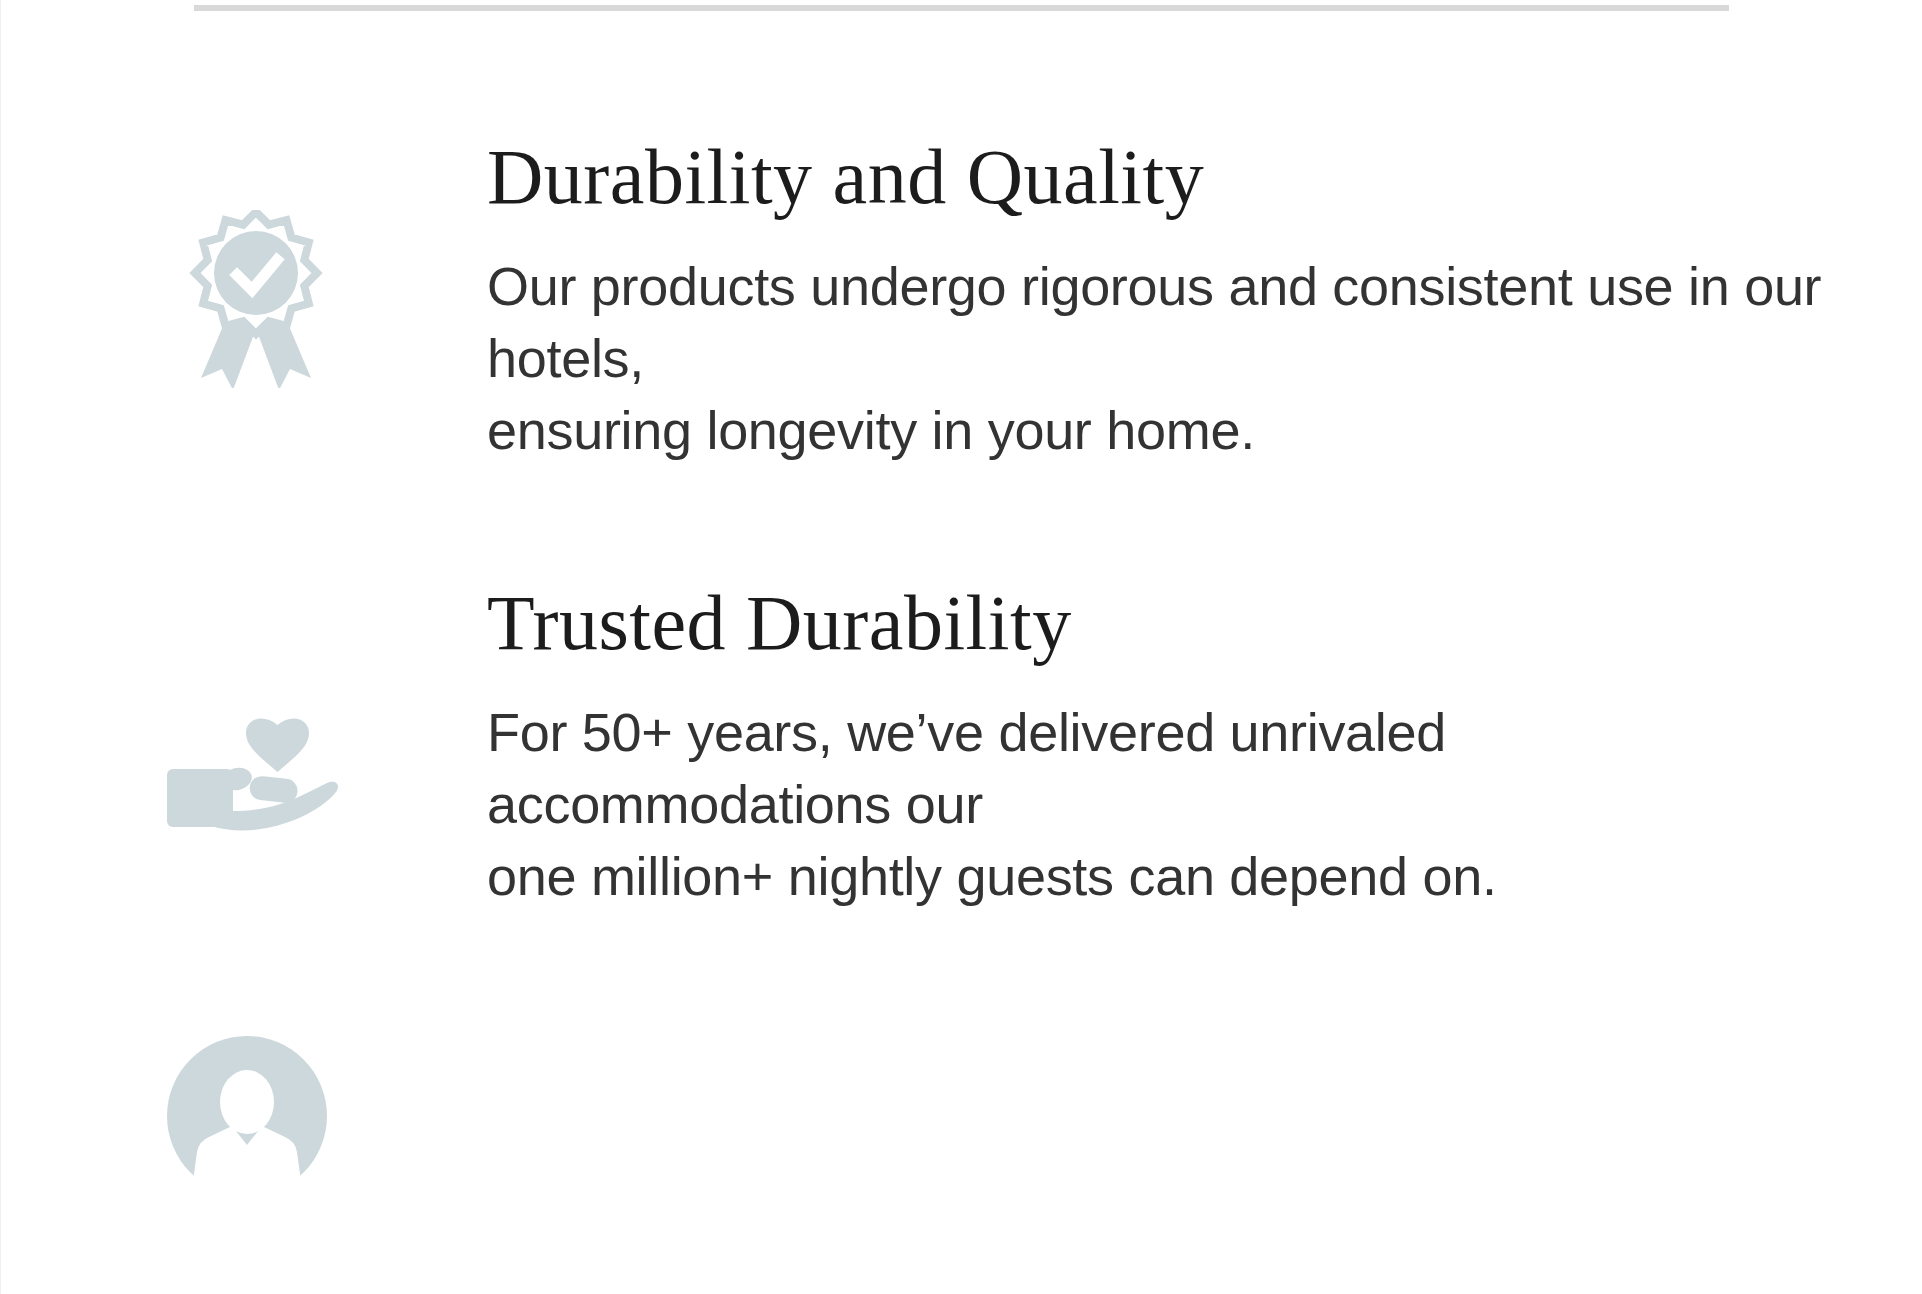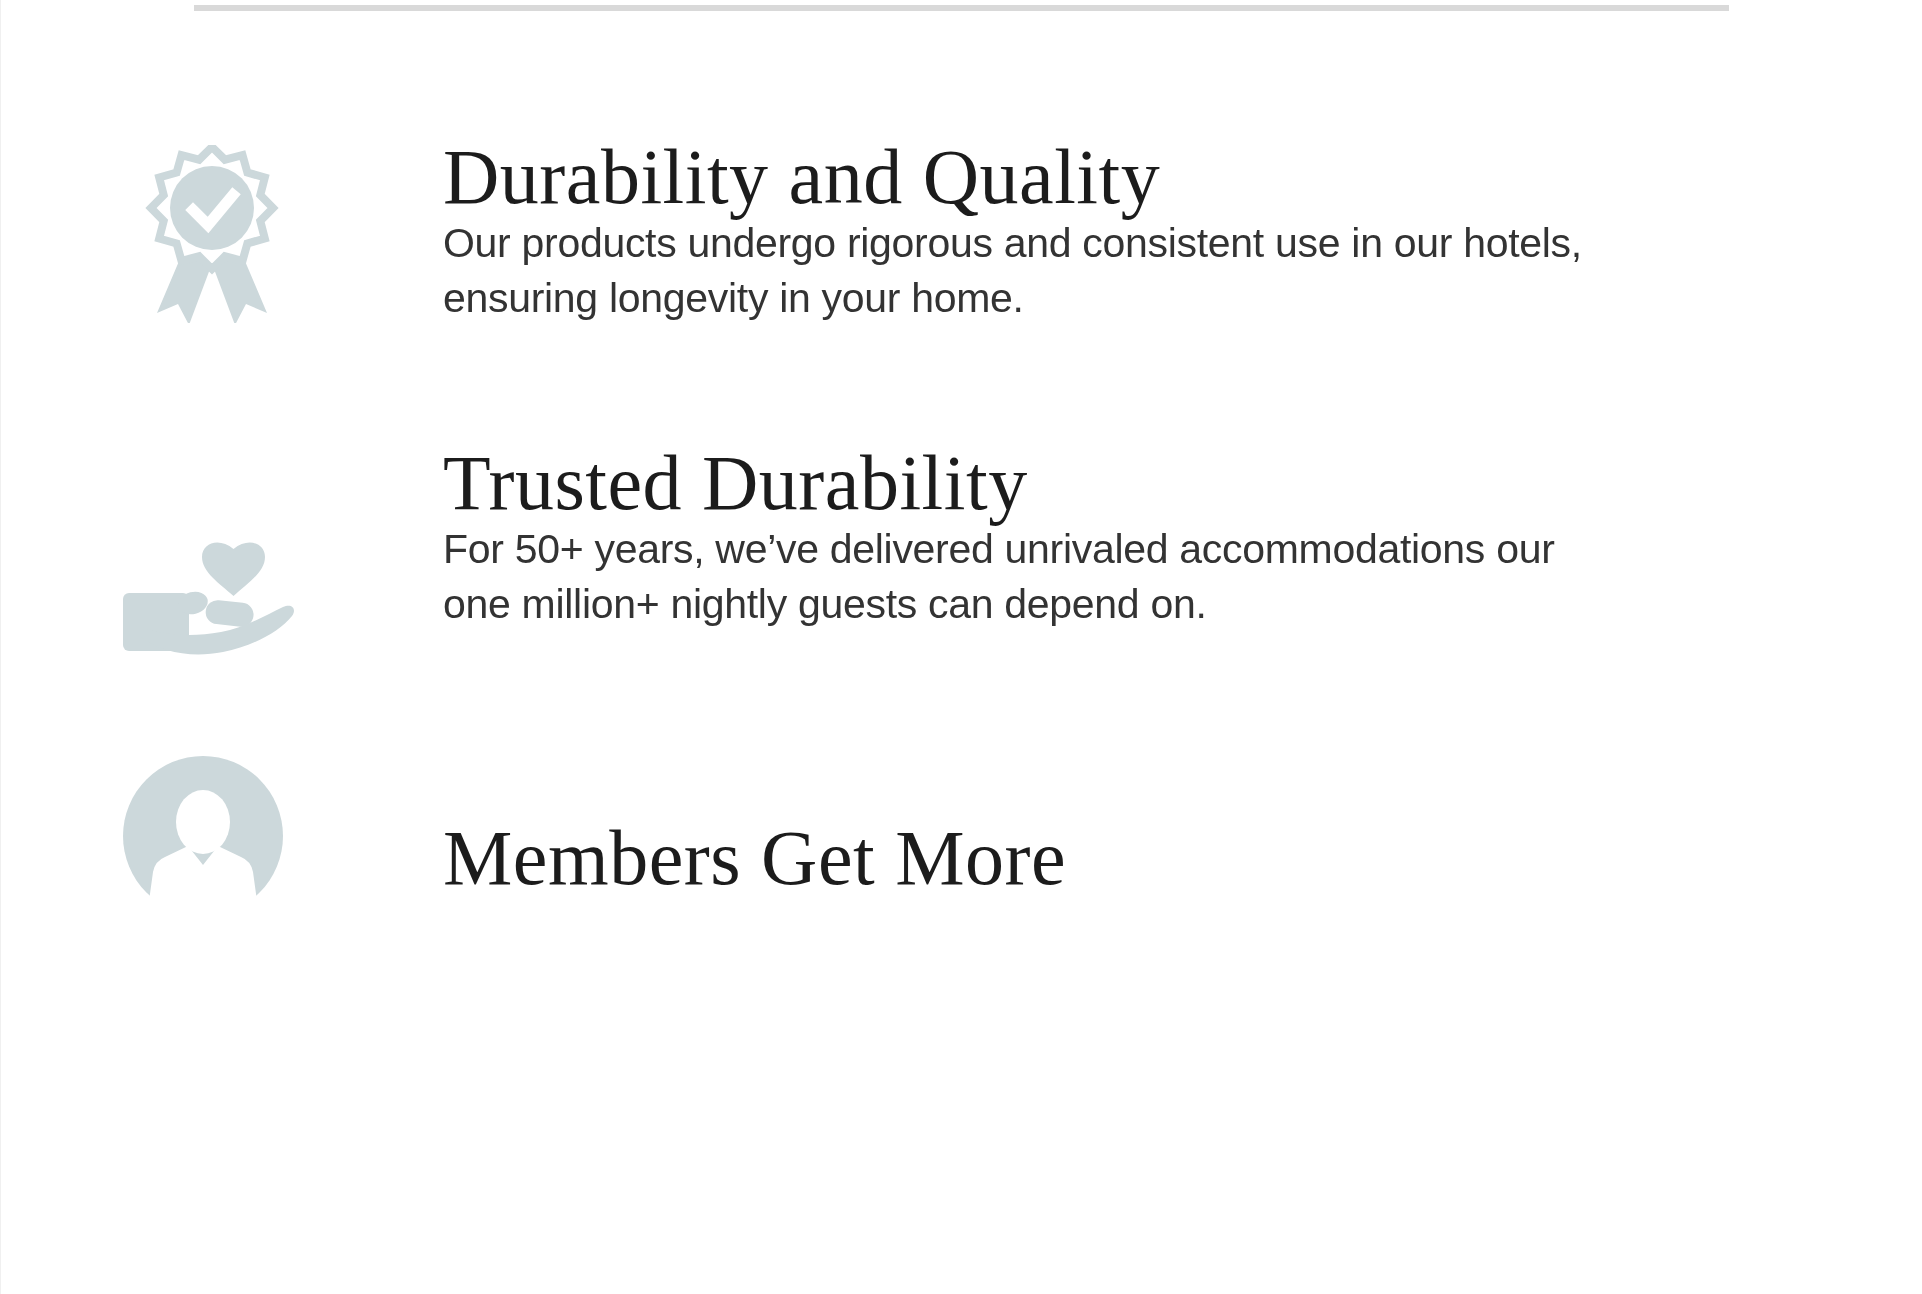--- a/index.html
+++ b/index.html
@@ -26,21 +26,22 @@
     top: 0;
     width: 1px;
     height: 1294px;
     background: #f0f0f0;
   }
   .features {
     padding-top: 138px;
   }
   .feature {
     display: flex;
-    align-items: flex-end;
+    align-items: center;
+    padding-left: 44px;
   }
   .feature.f1 { margin-bottom: 118px; }
   .feature.f2 { margin-bottom: 120px; }
   .icon-col {
     width: 443px;
     flex: none;
   }
   .icon-wrap {
     position: relative;
     display: block;
@@ -58,22 +59,23 @@
   }
   .feature-title {
     font-family: "Liberation Serif", "DejaVu Serif", serif;
     font-weight: 400;
     font-size: 78px;
     line-height: 78px;
     color: var(--heading, #1c1c1c);
     letter-spacing: 0.5px;
   }
   .feature-desc {
-    font-size: 41px;
-    line-height: 55px;
+    margin-top: 34px;
+    font-size: 54px;
+    line-height: 72px;
     letter-spacing: -0.3px;
     color: var(--body, #333333);
     white-space: pre-line;
   }
 </style>
 </head>
 <body>
 
 <div class="page">
 
@@ -136,18 +138,17 @@
 
             <circle class="icon-fill" cx="80" cy="80" r="80"></circle>
 
             <ellipse cx="80" cy="66" rx="27" ry="32" fill="#ffffff"></ellipse>
 
             <path fill="#ffffff" d="M26,145 L30,116 Q32,105 42,101 L65,90 L80,109 L95,90 L118,101 Q128,105 130,116 L134,145 Z"></path>
           </svg>
         </span>
       </div>
       <div class="text-col">
-        <div class="feature-title">Members Get More</div>
       </div>
     </div>
 
   </div>
 </div>
 
 </body></html>

